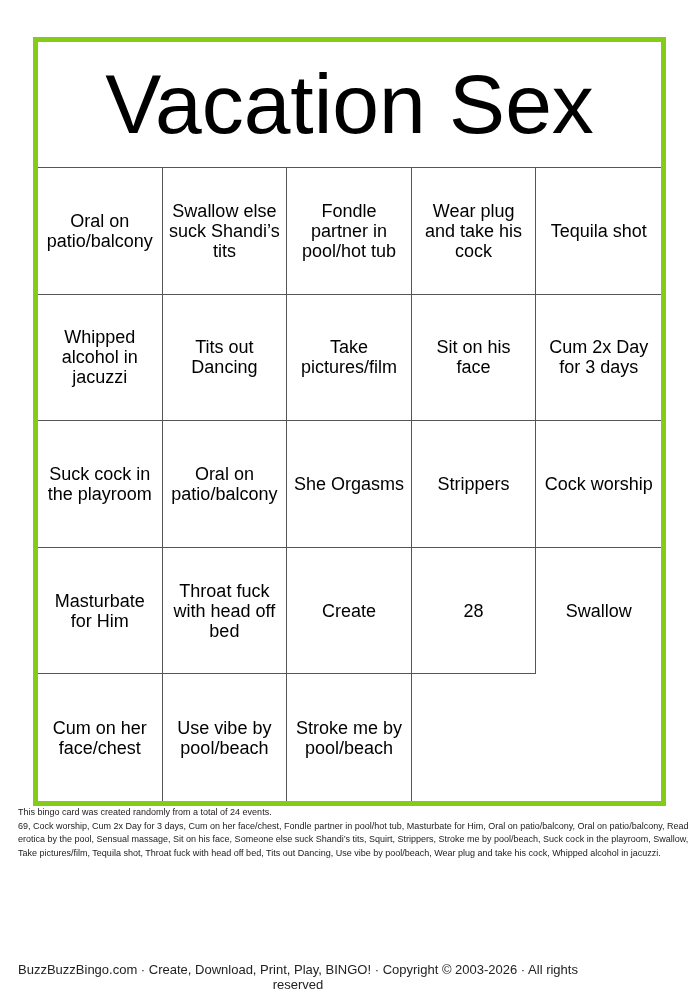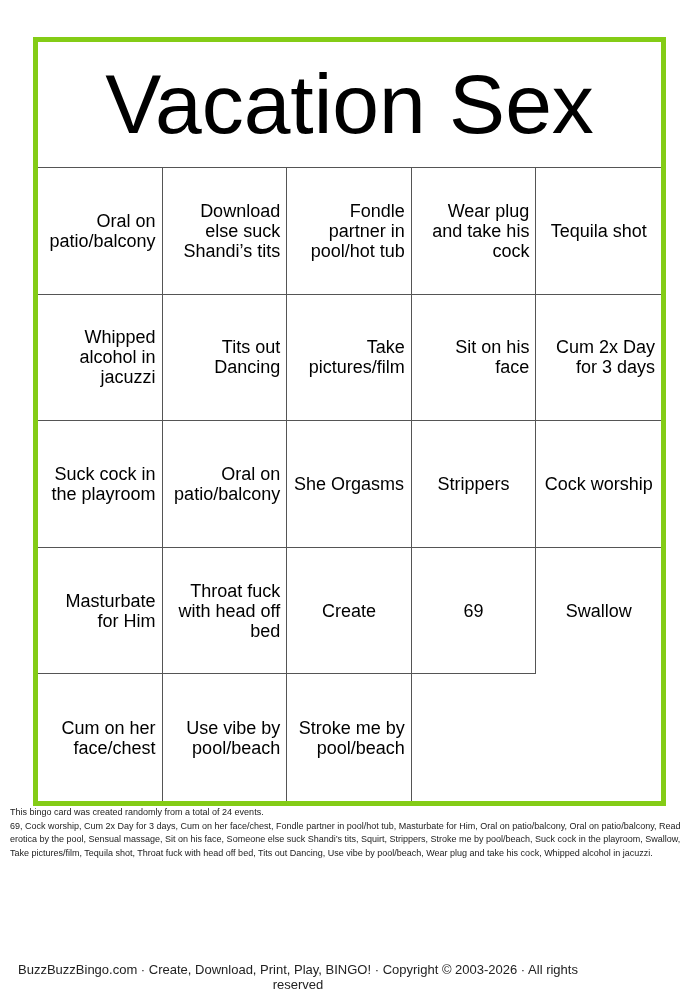--- a/index.html
+++ b/index.html
@@ -1,53 +1,53 @@
 <!DOCTYPE html>
 <html><head>
 <meta charset="utf-8">
 <style>
   html, body { margin: 0; padding: 0; background: #ffffff; }
   body { width: 699px; height: 989px; position: relative; font-family: "Liberation Sans", sans-serif; color: #000; overflow: hidden; }
   .card { position: absolute; left: 33px; top: 37px; width: 633px; border: 5px solid #84cc16; box-sizing: border-box; }
   .title { height: 126px; display: flex; align-items: center; justify-content: center; font-size: 84px; border-bottom: 1px solid #555; box-sizing: border-box; letter-spacing: 0px; }
   .grid { display: grid; grid-template-columns: repeat(5, 1fr); }
-  .cell { height: 126.6px; box-sizing: border-box; border-right: 1px solid #555; border-bottom: 1px solid #555; display: flex; align-items: center; justify-content: center; text-align: right; font-size: 18px; line-height: 20px; padding: 0 6px; }
+  .cell { height: 126.6px; box-sizing: border-box; border-right: 1px solid #555; border-bottom: 1px solid #555; display: flex; align-items: center; justify-content: center; text-align: center; font-size: 18px; line-height: 20px; padding: 0 6px; }
   .cell:nth-child(5n) { border-right: none; }
   .cell.lastrow { border-bottom: none; }
-  .info { position: absolute; left: 10px; top: 806px; width: 680px; font-size: 9px; line-height: 13.5px; color: #222; }
+  .info { position: absolute; left: 18px; top: 806px; width: 680px; font-size: 9px; line-height: 13.5px; color: #222; }
   .footer { position: absolute; left: 0; top: 962px; width: 596px; text-align: center; font-size: 13px; color: #222; }
 </style>
 </head>
 <body>
 
 <div class="card">
   <div class="title">Vacation Sex</div>
   <div class="grid">
     <div class="cell">Oral on patio/balcony</div>
-    <div class="cell">Download else suck Shandi’s tits</div>
+    <div class="cell">Swallow else suck Shandi’s tits</div>
     <div class="cell">Fondle partner in pool/hot tub</div>
     <div class="cell">Wear plug and take his cock</div>
     <div class="cell">Tequila shot</div>
 
     <div class="cell">Whipped alcohol in jacuzzi</div>
     <div class="cell">Tits out Dancing</div>
     <div class="cell">Take pictures/film</div>
     <div class="cell">Sit on his face</div>
     <div class="cell">Cum 2x Day for 3 days</div>
 
     <div class="cell">Suck cock in the playroom</div>
     <div class="cell">Oral on patio/balcony</div>
     <div class="cell">She Orgasms</div>
     <div class="cell">Strippers</div>
     <div class="cell">Cock worship</div>
 
     <div class="cell">Masturbate for Him</div>
     <div class="cell">Throat fuck with head off bed</div>
     <div class="cell">Create</div>
-    <div class="cell">69</div>
+    <div class="cell">28</div>
 
     <div class="cell lastrow">Swallow</div>
     <div class="cell lastrow">Cum on her face/chest</div>
     <div class="cell lastrow">Use vibe by pool/beach</div>
     <div class="cell lastrow">Stroke me by pool/beach</div>
   </div>
 </div>
 
 <div class="info">
   <div>This bingo card was created randomly from a total of 24 events.</div>

